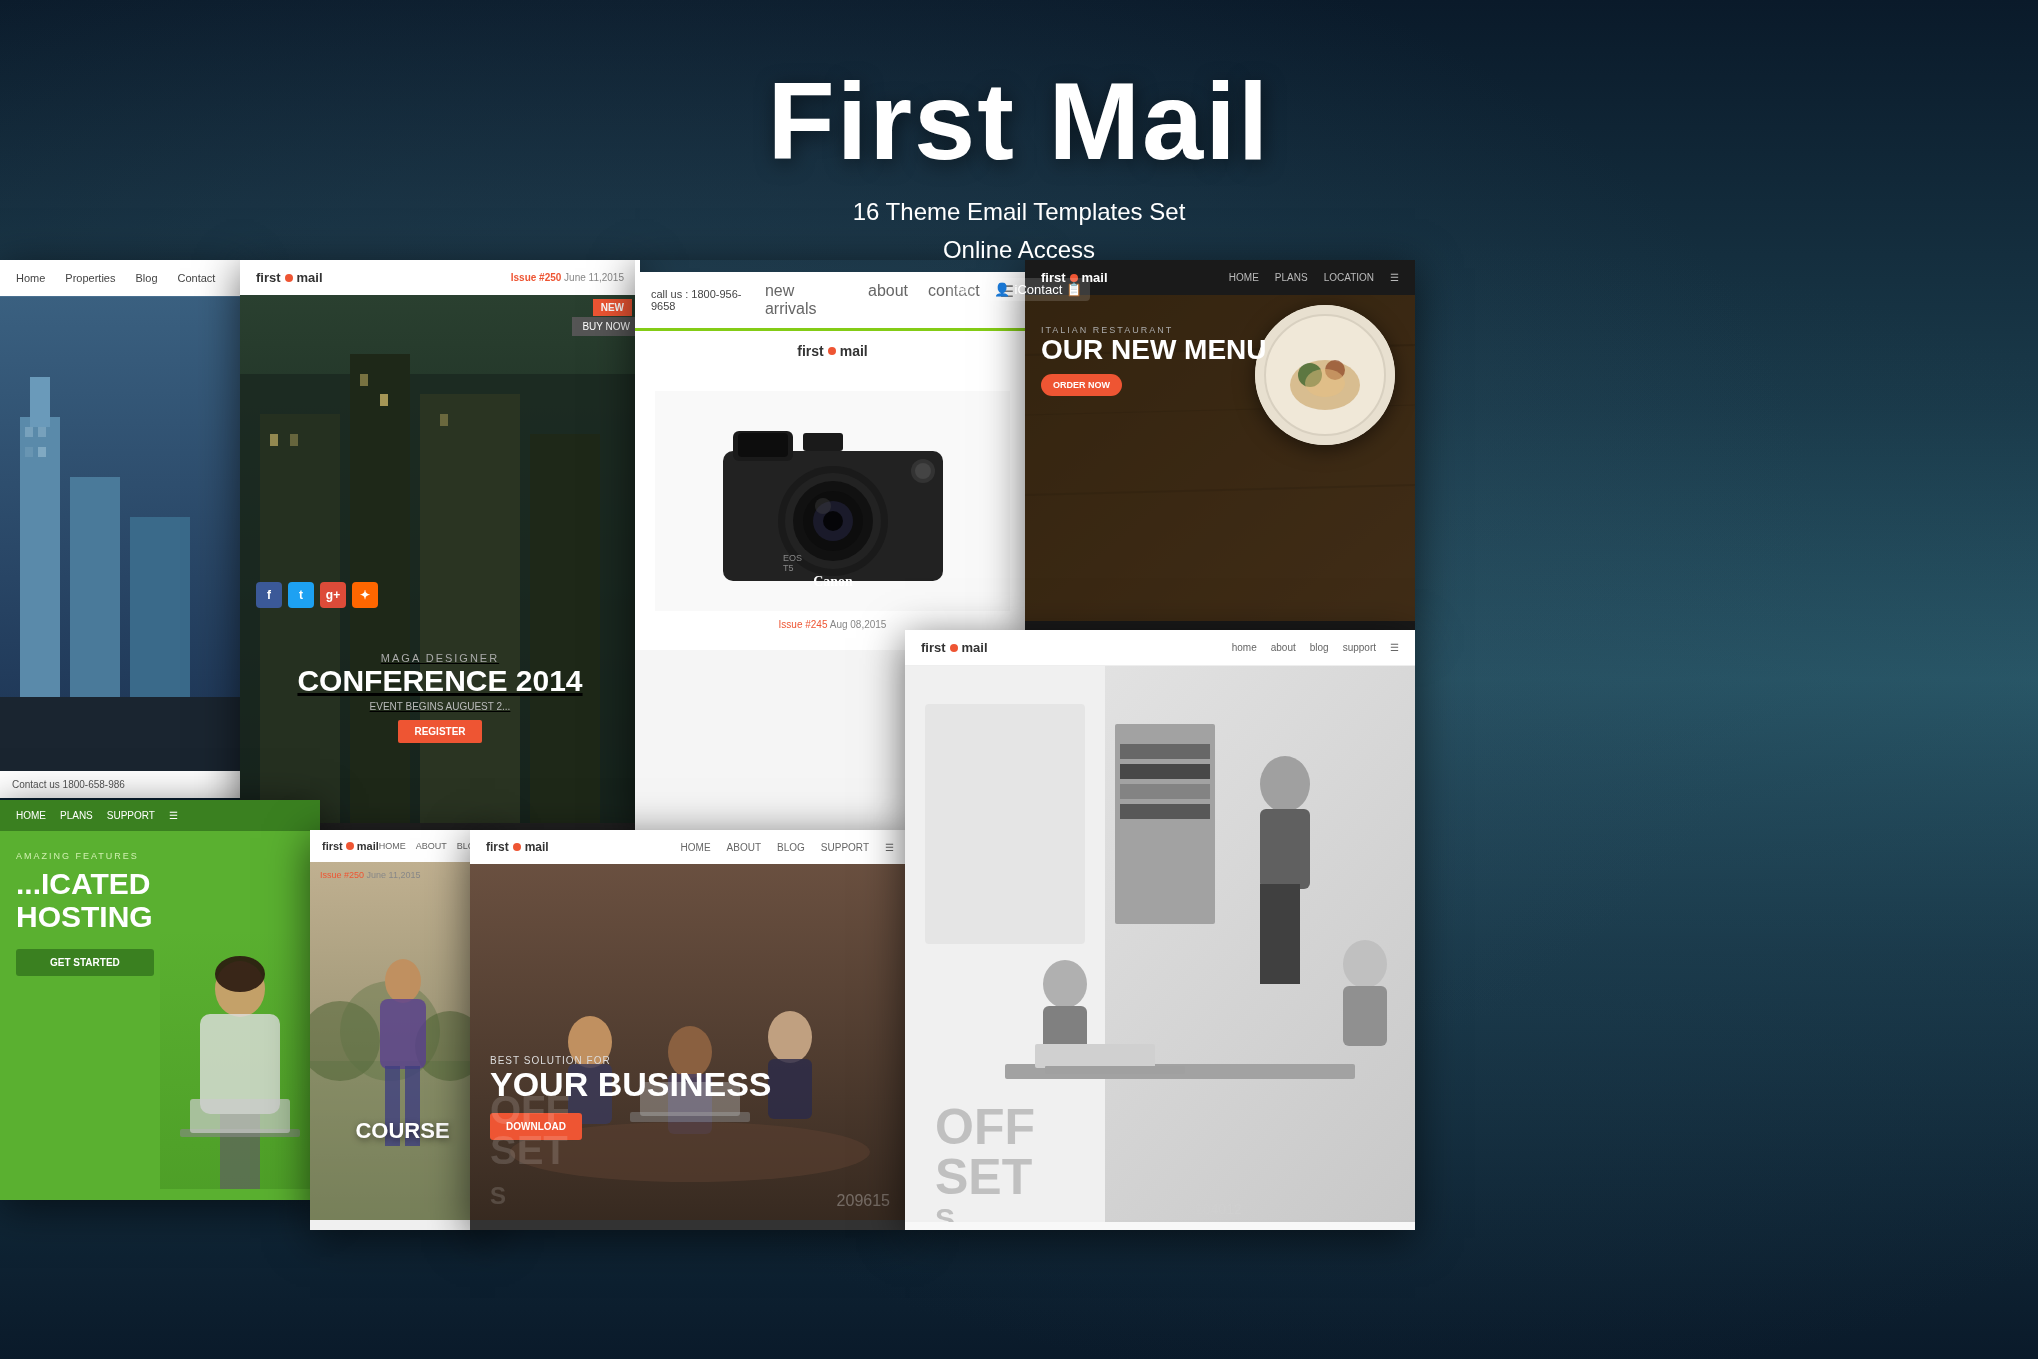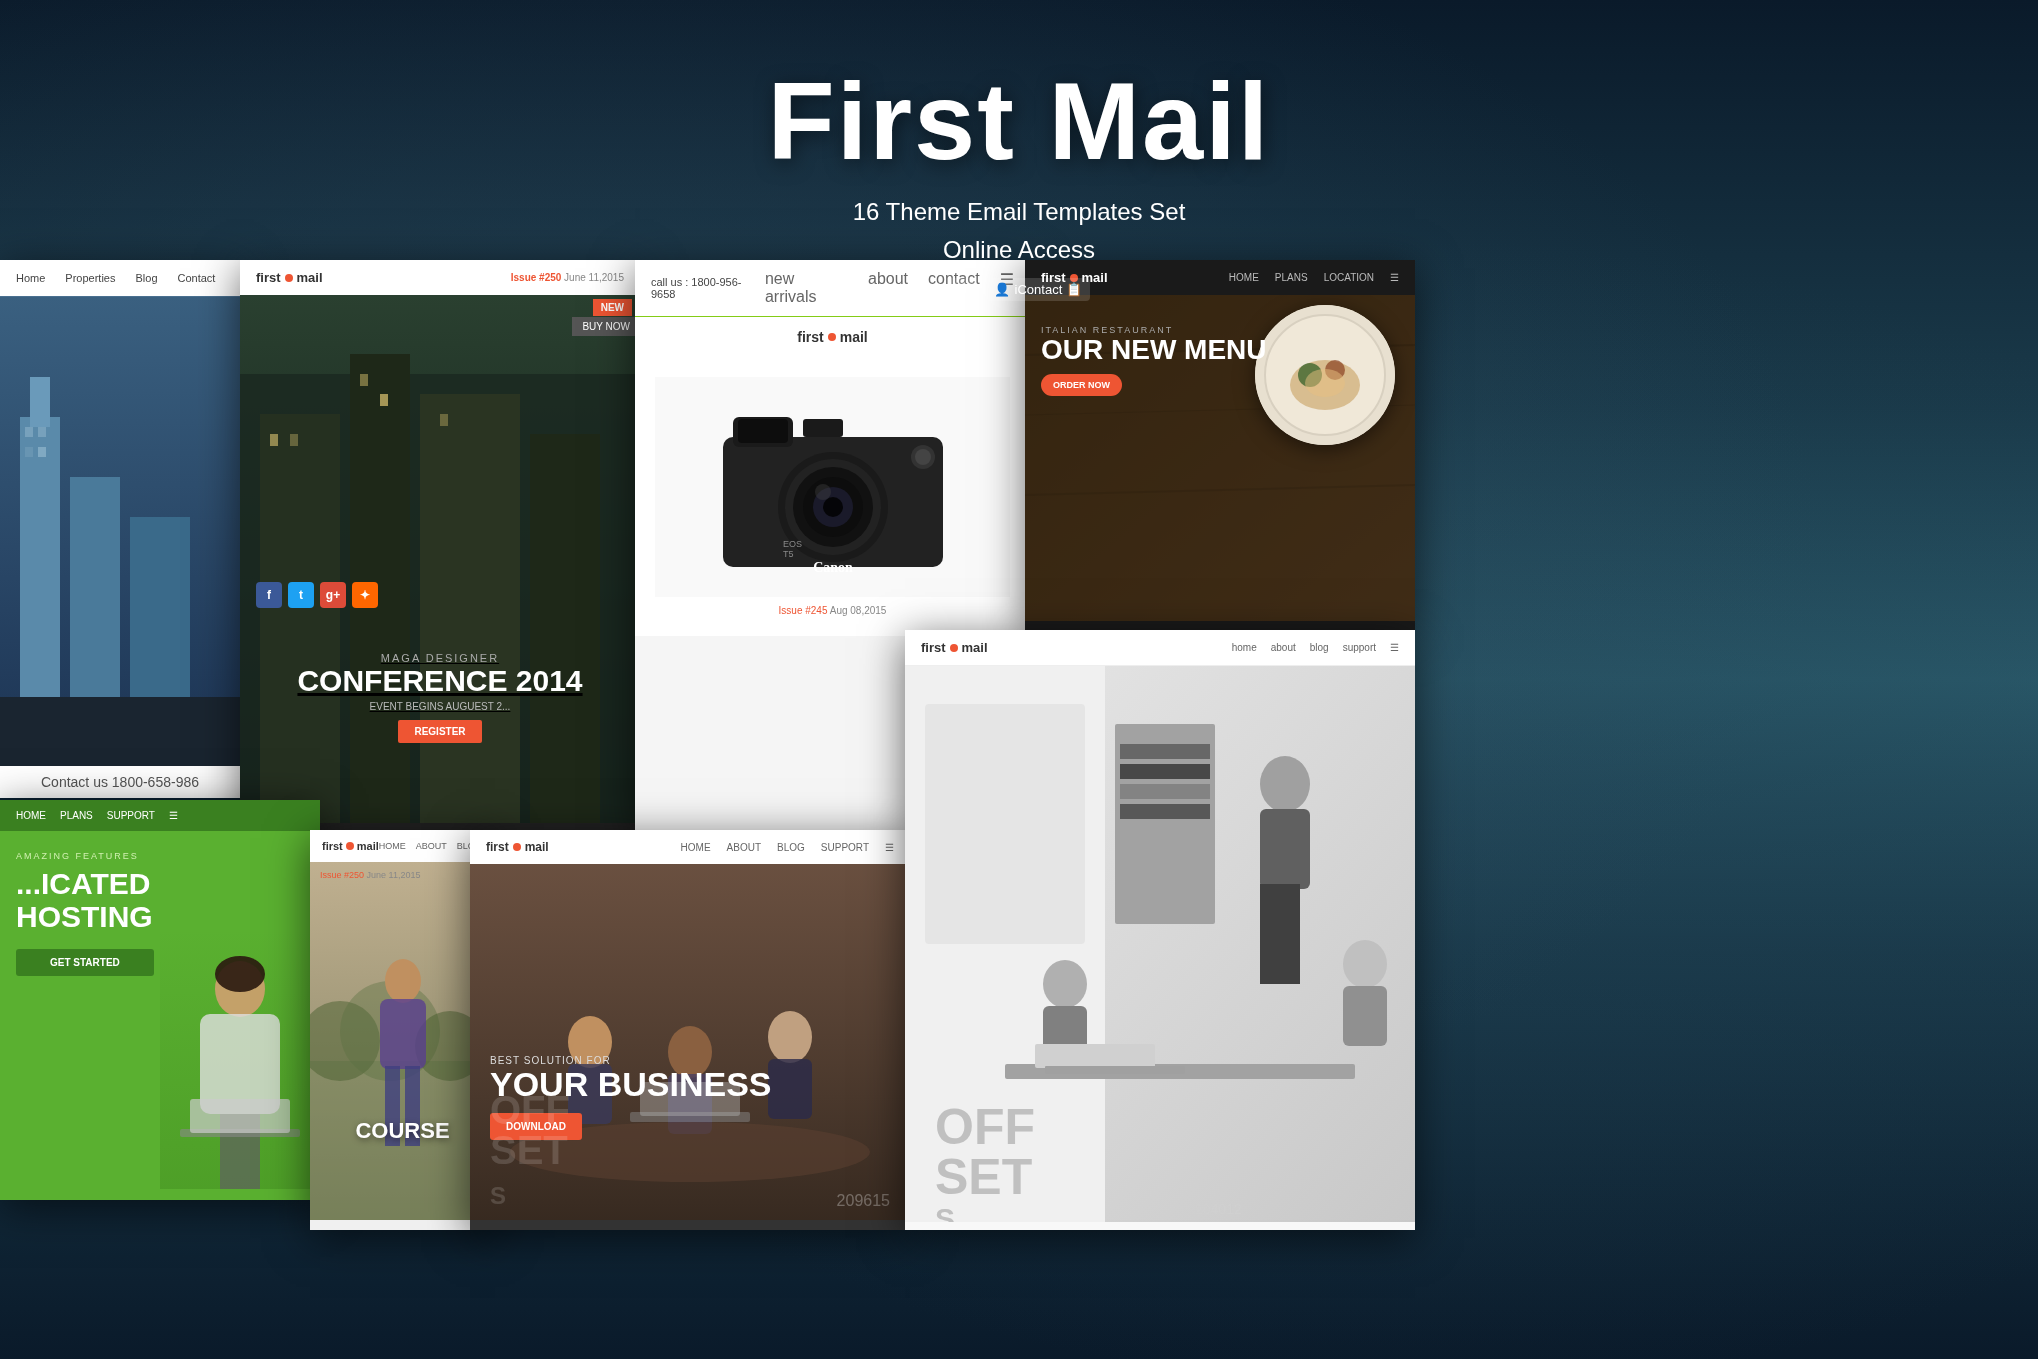--- a/index.html
+++ b/index.html
@@ -171,23 +171,23 @@
       background: linear-gradient(180deg, #4a7090 0%, #2a5070 40%, #1a3050 100%);
       position: relative;
       overflow: hidden;
     }
     .arch-contact {
       position: absolute;
       bottom: 0;
       left: 0; right: 0;
       background: #fff;
       padding: 8px 12px;
-      font-size: 14px;
+      font-size: 10px;
       color: #555;
-      text-align: center;
+      text-align: left;
     }
 
     
     .conf-bg {
       width: 100%; height: 100%;
       background: #222;
       position: relative;
     }
     .conf-header {
       background: #fff;
@@ -297,21 +297,22 @@
       width: 100%; height: 100%;
       background: #f5f5f5;
       position: relative;
     }
     .camera-header {
       background: #fff;
       padding: 10px 16px;
       display: flex;
       justify-content: space-between;
       align-items: center;
-      border-bottom: 1px solid #84cc16;
+      border-bottom: 3px solid #84cc16;
+      margin-top: 12px;
     }
     .camera-nav {
       display: flex;
       gap: 20px;
       font-size: 16px;
       color: #666;
     }
     .camera-phone {
       font-size: 11px;
       color: #444;

